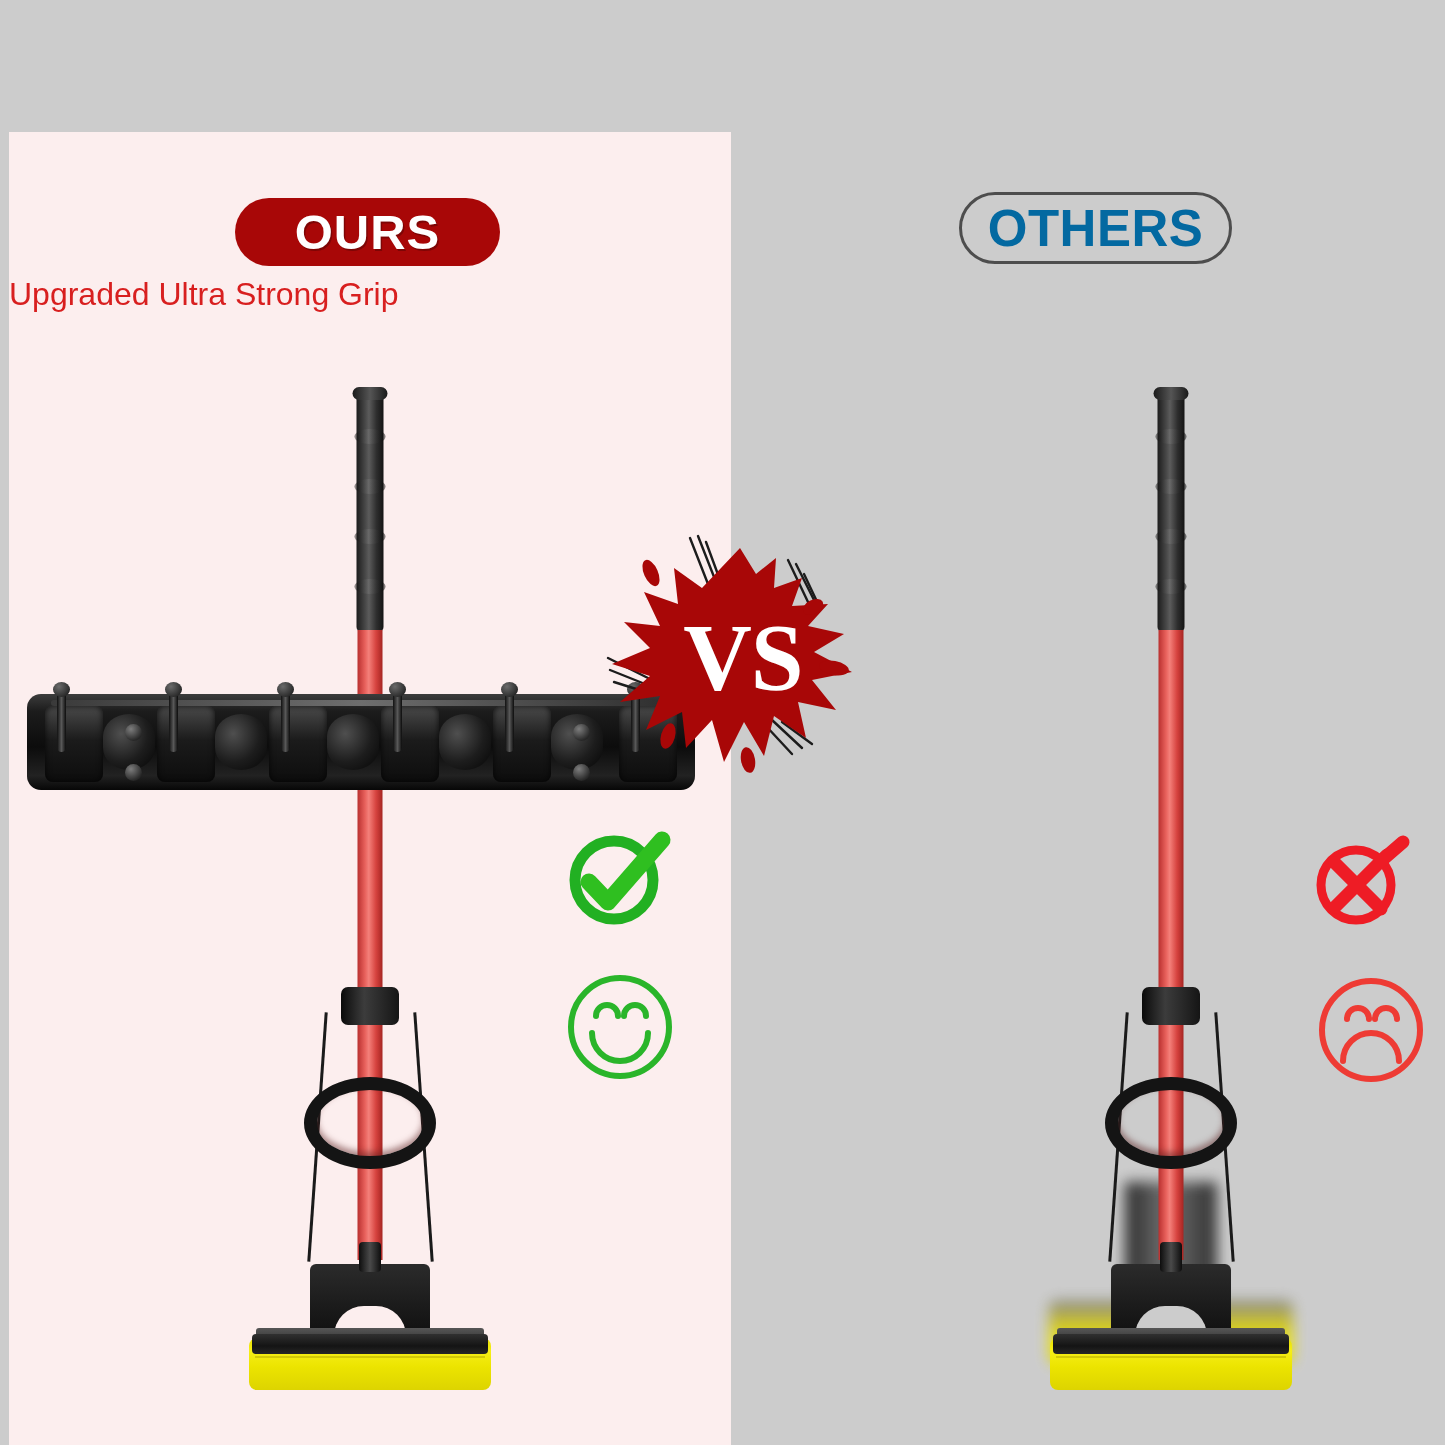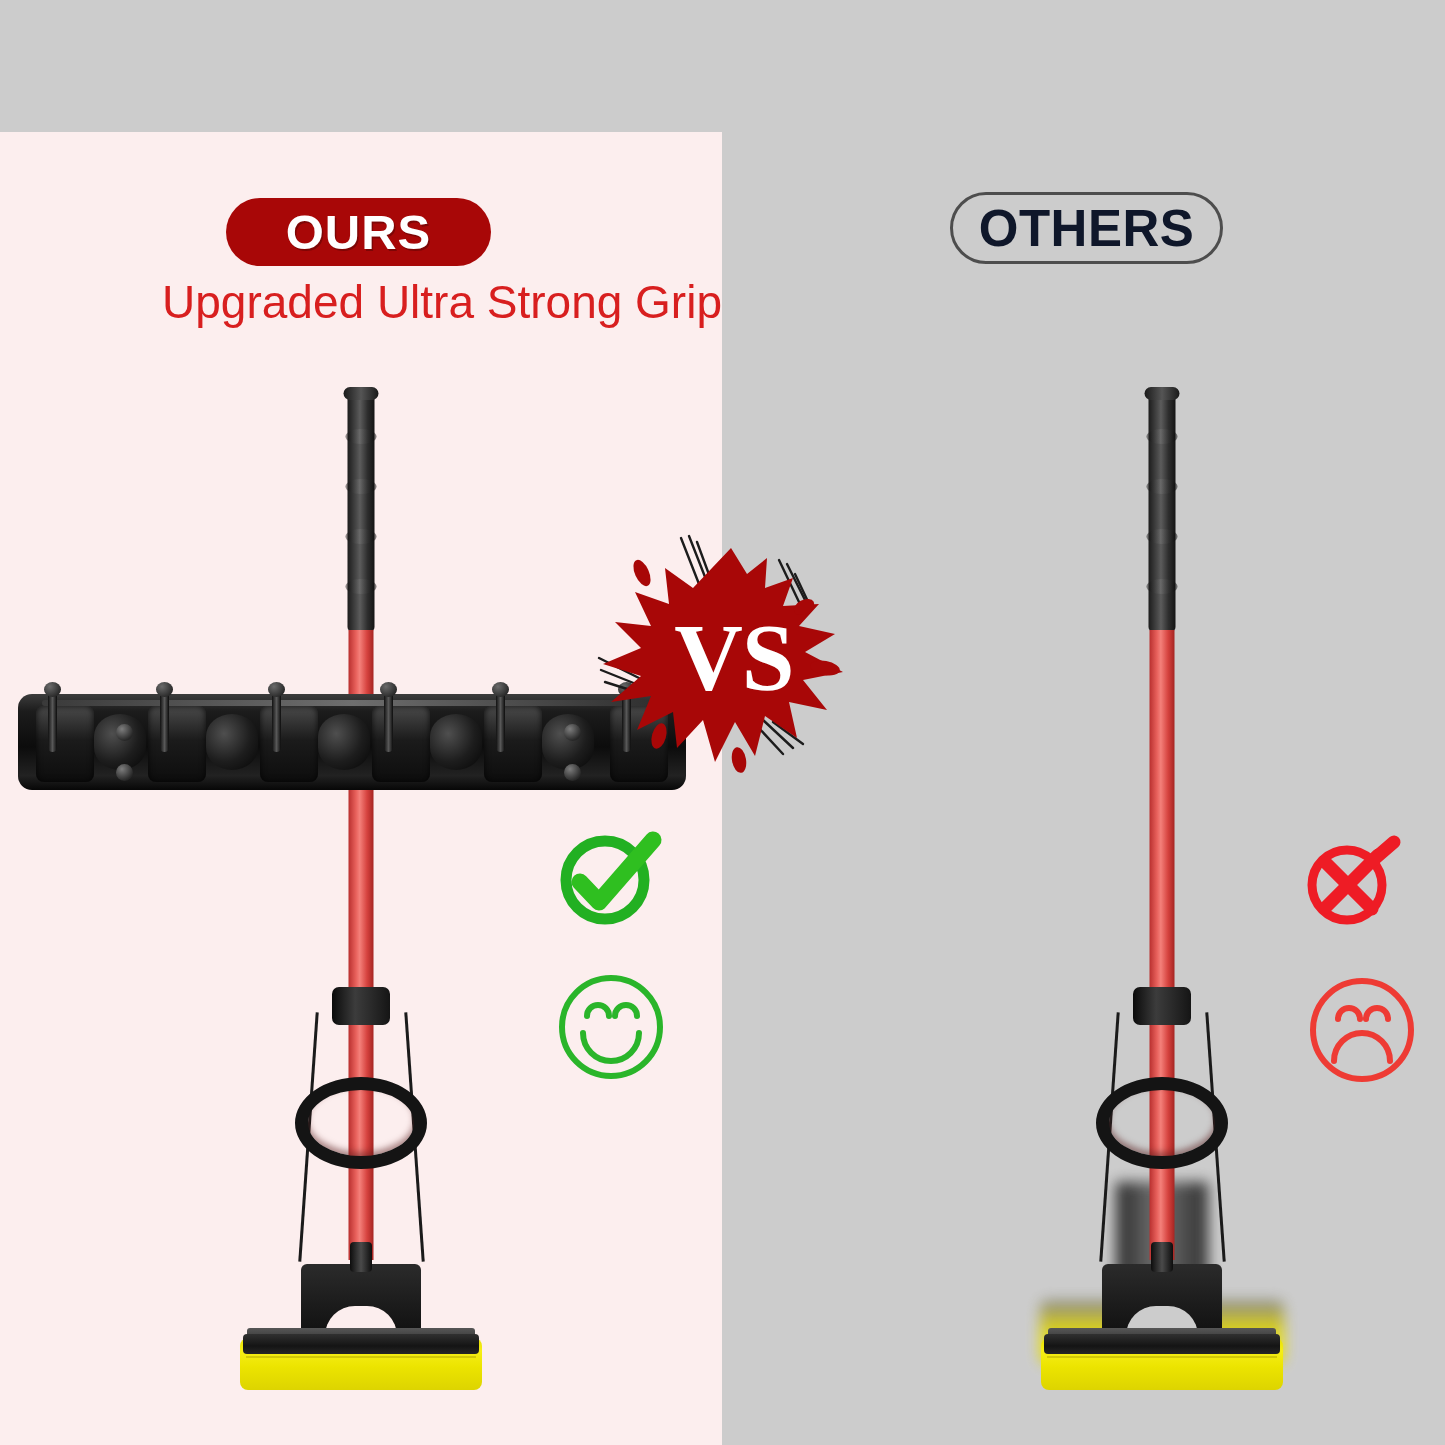--- a/index.html
+++ b/index.html
@@ -26,21 +26,21 @@
     font-family:"Liberation Sans", sans-serif;
     font-weight:bold;
     font-size:66px;
     letter-spacing:1px;
     transform:scaleX(0.93);
     text-shadow:2px 2px 0 rgba(0,0,0,0.18);
     white-space:nowrap;
   }
 
   
-  .panels { position:absolute; left:0; top:132px; width:1322px; height:1313px;padding-left:8px; }
+  .panels { position:absolute; left:9px; top:132px; width:1322px; height:1313px;padding-left:8px; }
   .panel-left {
     position:absolute; left:0; top:0; width:722px; height:1313px;
     background:#fceeee;
   }
   .panel-right {
     position:absolute; left:722px; top:0; width:723px; height:1313px;
     background:#cccccc;
   }
 
   
@@ -57,31 +57,31 @@
     color:#ffffff;
     font-size:49px;
     letter-spacing:1px;
     text-shadow:1.5px 1.5px 0 rgba(0,0,0,0.25);
   }
   .badge-others {
     left:228px; top:60px; width:273px; height:72px;
     background:transparent;
     border:3px solid #4d4d4d;
     border-radius:36px;
-    color:#0f172a;
+    color:#0369a1;
     font-size:51px;
     letter-spacing:0.5px;
     justify-content:center;
   }
 
   .subtitle {
     position:absolute;
     width:100%;
-    text-align:right;
-    font-size:46px;
+    text-align:left;
+    font-size:32px;
     line-height:1.19;
     font-weight:normal;
   }
   .subtitle-left { left:0; top:143px; color:#d81f1f; }
   .subtitle-right { left:0; top:140px; color:#4a4a4a; }
 
   
   .vs-wrap {
     position:absolute; left:597px; top:398px;
     width:268px; height:252px;

